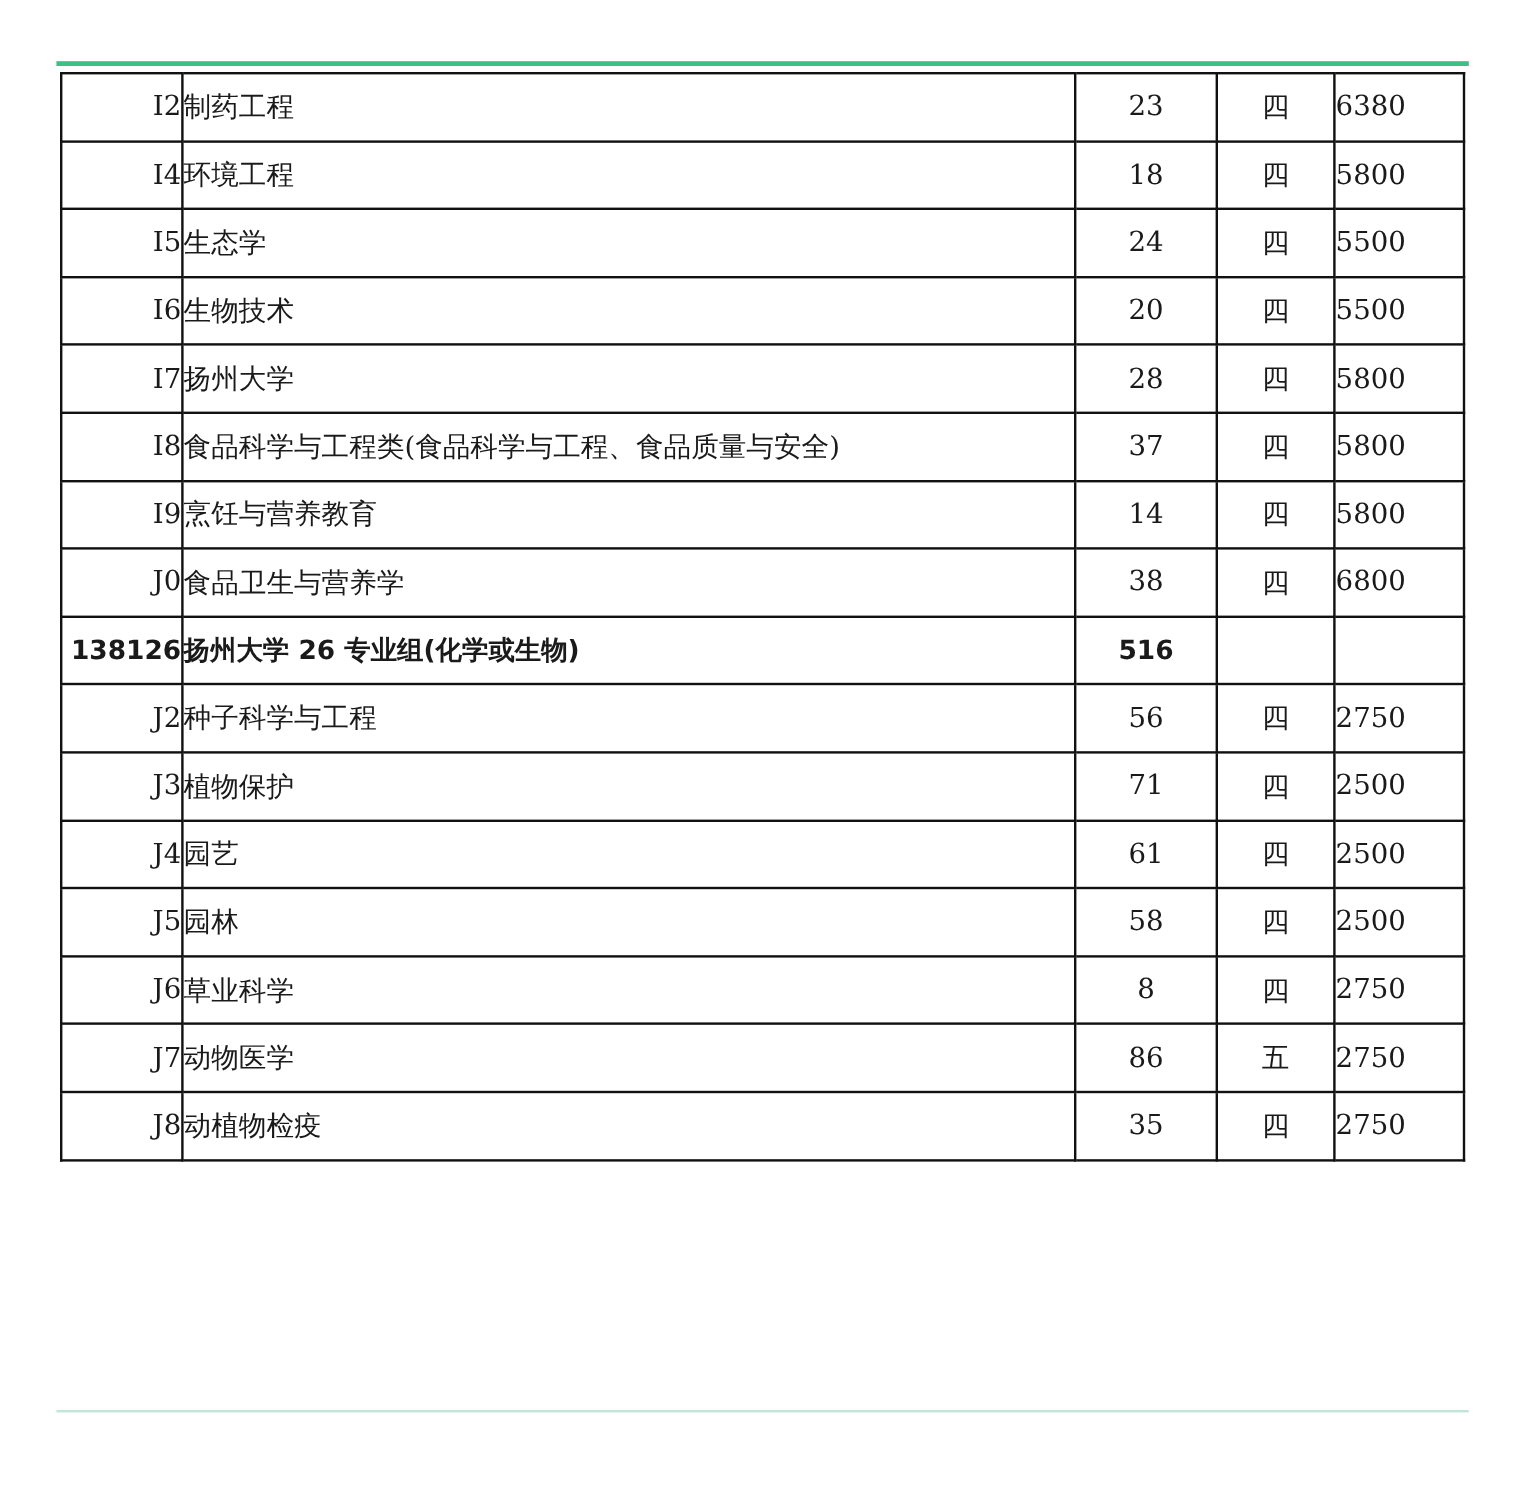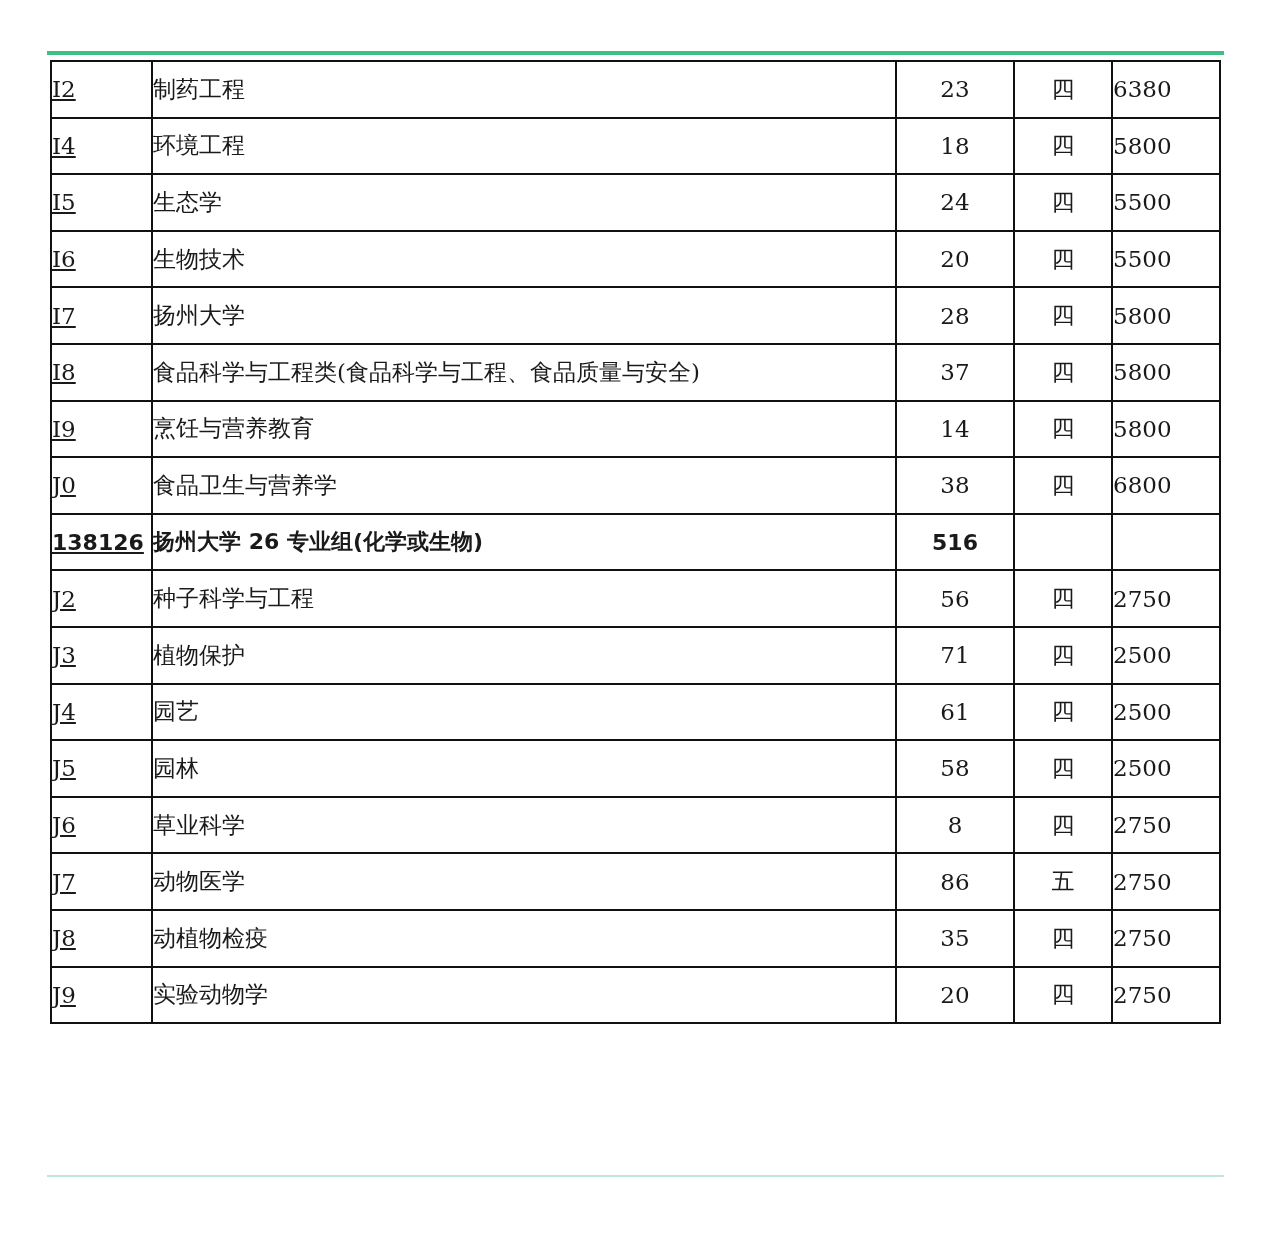--- a/index.html
+++ b/index.html
@@ -1,21 +1,21 @@
 <!DOCTYPE html>
 <html><head>
 <meta charset="utf-8">
 <style>
   html, body { margin: 0; padding: 0; background: #ffffff; }
   body { width: 1280px; height: 1240px; position: relative; overflow: hidden; font-family: "DejaVu Serif", "Liberation Serif", serif; color: #1a1a1a; }
   .top-rule { position: absolute; left: 47px; top: 51px; width: 1177px; height: 4px; background: #3dbf86; }
   .bottom-rule { position: absolute; left: 47px; top: 1175px; width: 1177px; height: 2px; background: #bfe6d8; }
   table.plan { position: absolute; left: 50px; top: 60px; width: 1171px; border-collapse: collapse; table-layout: fixed; border: 2px solid #111; }
   table.plan td { border: 2px solid #111; height: 54.6px; padding: 0; font-size: 23px; vertical-align: middle; }
-  td.code { text-align: left; width: 99px; text-decoration: underline; }
+  td.code { text-align: right; width: 99px; }
   td.name { text-align: left; padding-left: 6px; width: 742px; }
   td.count { text-align: center; width: 116px; }
   td.years { text-align: center; width: 96px; }
   td.fee { }
   tr.group td { font-weight: bold; font-family: "DejaVu Sans", "Liberation Sans", sans-serif; font-size: 22px; }
 </style>
 </head>
 <body>
 
 <div class="top-rule"></div>
@@ -127,23 +127,16 @@
         <td class="years">五</td>
         <td class="fee">2750</td>
       </tr>
     <tr>
         <td class="code">J8</td>
         <td class="name">动植物检疫</td>
         <td class="count">35</td>
         <td class="years">四</td>
         <td class="fee">2750</td>
       </tr>
-    <tr>
-        <td class="code">J9</td>
-        <td class="name">实验动物学</td>
-        <td class="count">20</td>
-        <td class="years">四</td>
-        <td class="fee">2750</td>
-      </tr>
   </tbody>
 </table>
 
 <div class="bottom-rule"></div>
 
 </body></html>

